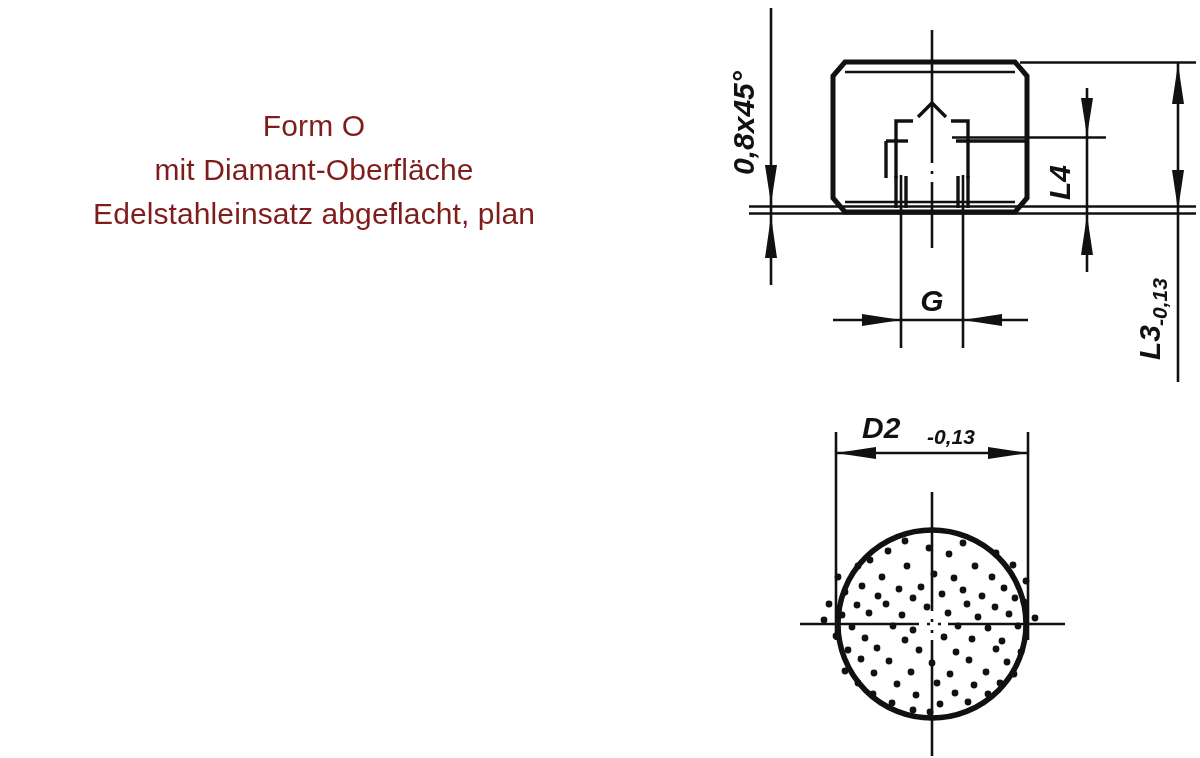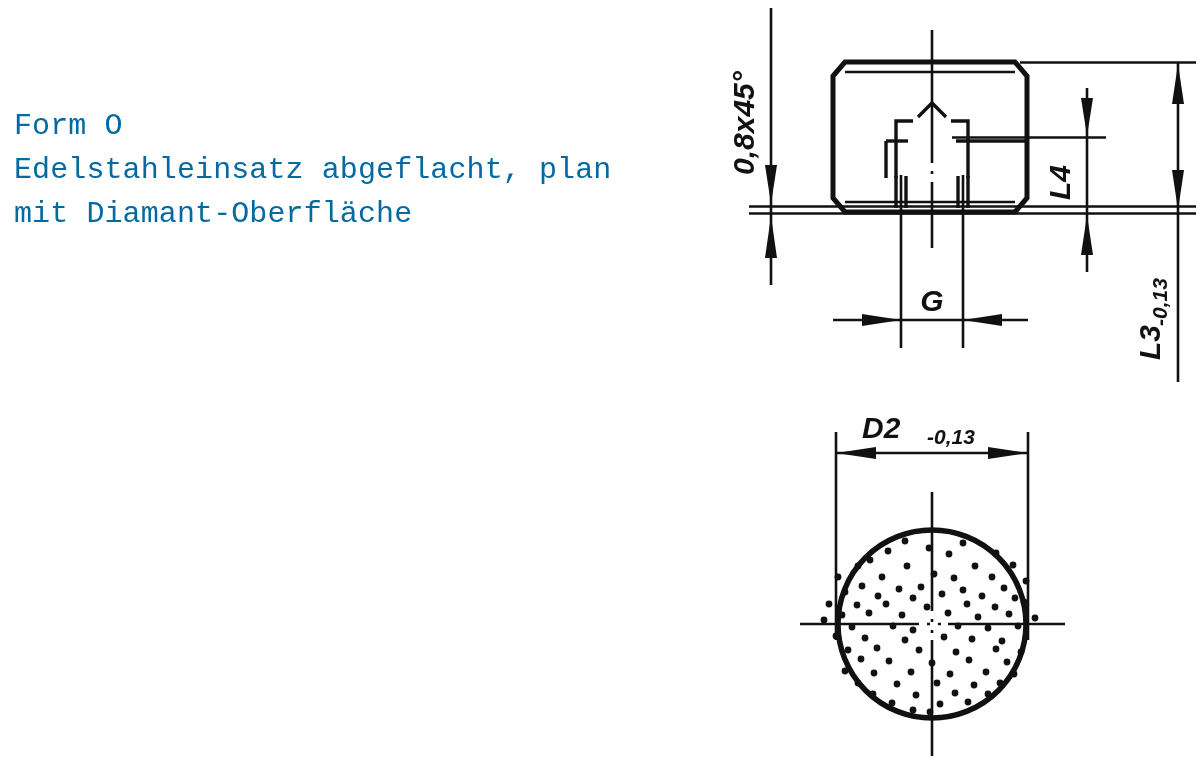--- a/index.html
+++ b/index.html
@@ -23,26 +23,27 @@
     background: #ffffff;
   }
   
   #caption {
     position: absolute;
     left: 14px;
     top: 104px;
     width: 600px;
   }
   #caption .cap-line {
-    font-family: Liberation Mono, monospace;
+    font-family: Liberation Sans, sans-serif;
     font-size: 30px;
     line-height: 44px;
     letter-spacing: 0.1px;
-    color: #0369a1;
+    color: #7f1d1d;
     white-space: nowrap;
+    text-align: center;
   }
   
   #drawing {
     position: absolute;
     left: 0;
     top: 0;
     width: 1200px;
     height: 758px;
   }
   svg { display: block; }
@@ -55,22 +56,22 @@
   .lbl-main { font-size: 30px; }
   .lbl-sub  { font-size: 21px; }
 </style>
 </head>
 <body>
 
 <div id="page">
 
   <div id="caption">
     <div class="cap-line">Form O</div>
+    <div class="cap-line">mit Diamant-Oberfläche</div>
     <div class="cap-line">Edelstahleinsatz abgeflacht, plan</div>
-    <div class="cap-line">mit Diamant-Oberfläche</div>
   </div>
 
   <div id="drawing">
     <svg width="1200" height="758" viewBox="0 0 1200 758" xmlns="http://www.w3.org/2000/svg">
 
       <defs>
 
         <marker id="arwDown" markerWidth="14" markerHeight="22" refX="7" refY="21" orient="auto-start-reverse" markerUnits="userSpaceOnUse">
           <path d="M7,21 L2,0 L12,0 Z" fill="#111111"></path>
         </marker>

